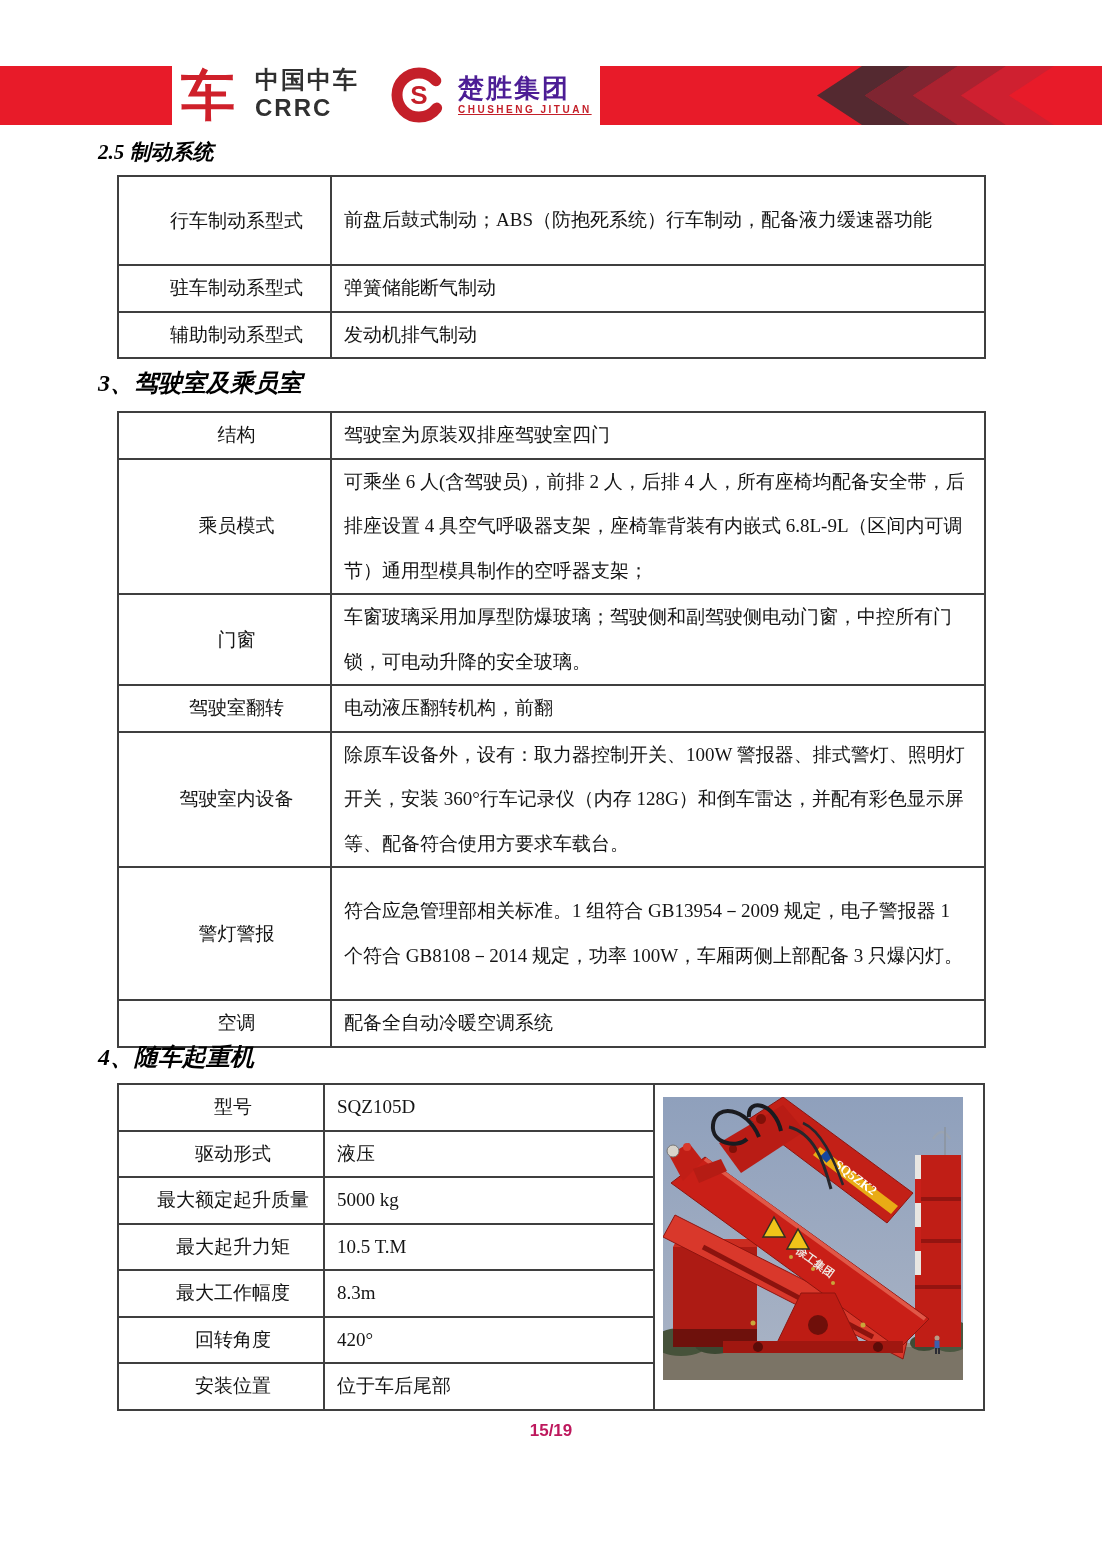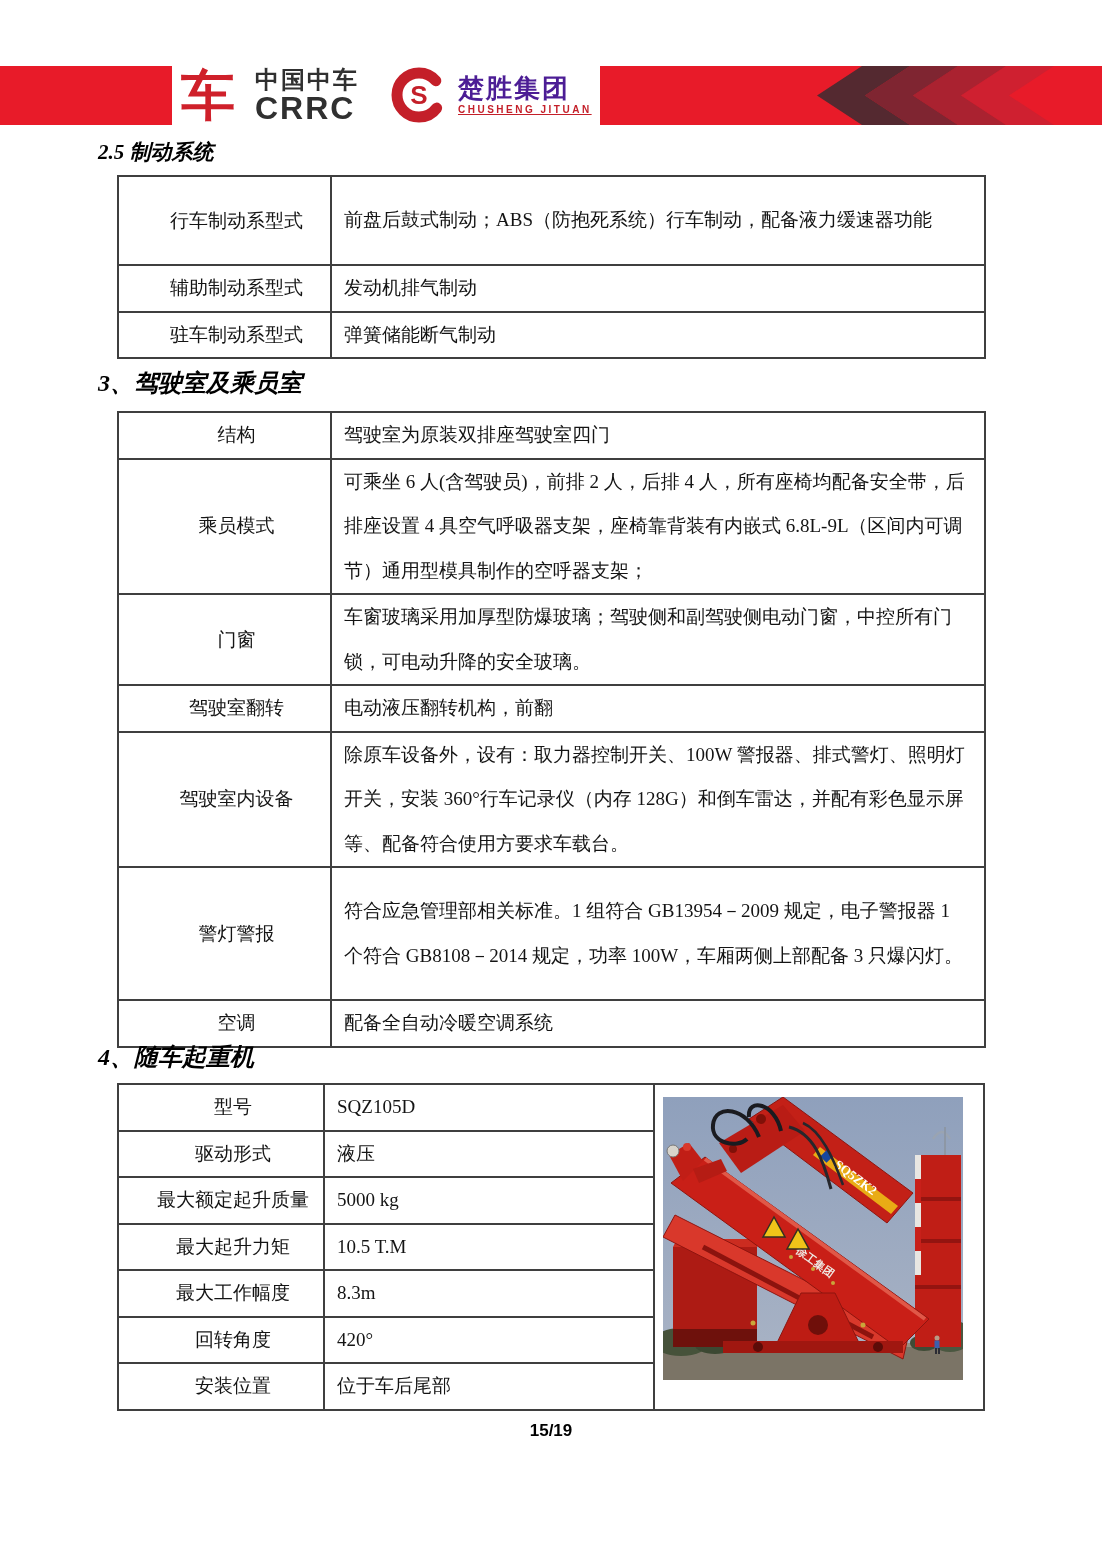--- a/index.html
+++ b/index.html
@@ -17,21 +17,21 @@
   .band-right{left:600px;width:502px;}
   .band-right svg{display:block;width:502px;height:59px;}
   .logo{position:absolute;display:flex;align-items:center;}
   .logo-crrc{left:181px;top:64px;height:62px;}
   .crrc-emblem{
     font-family:"Liberation Sans",sans-serif;
     font-weight:bold;font-size:54px;line-height:58px;color:#cf202a;
   }
   .crrc-text{margin-left:20px;font-family:"Liberation Sans",sans-serif;color:#303030;}
   .crrc-cn{font-size:24px;font-weight:bold;letter-spacing:2px;line-height:26px;}
-  .crrc-en{font-size:32px;font-weight:bold;letter-spacing:2px;line-height:30px;}
+  .crrc-en{font-size:24px;font-weight:bold;letter-spacing:2px;line-height:30px;}
   .logo-chusheng{left:390px;top:64px;height:62px;}
   .cs-emblem svg{display:block;}
   .cs-text{margin-left:10px;font-family:"Liberation Sans",sans-serif;}
   .cs-cn{font-size:26px;font-weight:bold;color:#4c1d95;letter-spacing:2px;line-height:30px;}
   .cs-en{font-size:10px;font-weight:bold;color:#c41f29;letter-spacing:2.5px;line-height:14px;text-decoration:underline;}
   
   .heading{position:absolute;left:98px;font-weight:bold;color:#000;font-style:italic;}
   .h-brake{top:138px;font-size:21px;}
   .h-cab{top:367px;font-size:24px;}
   .h-crane{top:1041px;font-size:24px;}
@@ -42,21 +42,21 @@
   td.val{padding:0 12px;line-height:44.5px;}
   .t-brake{left:117px;top:175px;width:867px;}
   .t-cab{left:117px;top:411px;width:867px;}
   .t-crane{left:117px;top:1083px;width:866px;}
   td.photo-cell{padding:6px 21px 22px 8px;vertical-align:top;}
   td.photo-cell svg{display:block;}
   
   .footer{
     position:absolute;top:1421px;left:0;width:1102px;
     text-align:center;font-family:"Liberation Sans",sans-serif;
-    font-size:17px;font-weight:bold;color:#000000;
+    font-size:17px;font-weight:bold;color:#be185d;
   }
 </style>
 </head>
 <body>
 
 <div class="page">
 
   <div>
     <div class="band band-left"></div>
     <div class="band band-right">
@@ -96,26 +96,26 @@
     <colgroup>
         <col style="width:213px">
         <col style="width:654px">
       </colgroup>
     <tbody>
         <tr style="height:89px">
       <td class="lbl">行车制动系型式</td>
       <td class="val">前盘后鼓式制动；ABS（防抱死系统）行车制动，配备液力缓速器功能</td>
     </tr>
     <tr style="height:44px">
+      <td class="lbl">驻车制动系型式</td>
+      <td class="val">弹簧储能断气制动</td>
+    </tr>
+    <tr style="height:44px">
       <td class="lbl">辅助制动系型式</td>
       <td class="val">发动机排气制动</td>
-    </tr>
-    <tr style="height:44px">
-      <td class="lbl">驻车制动系型式</td>
-      <td class="val">弹簧储能断气制动</td>
     </tr>
   </tbody>
     </table>
 
   <div class="heading h-cab">3、驾驶室及乘员室</div>
 
   <table class="spec t-cab">
     <colgroup>
         <col style="width:213px">
         <col style="width:654px">

